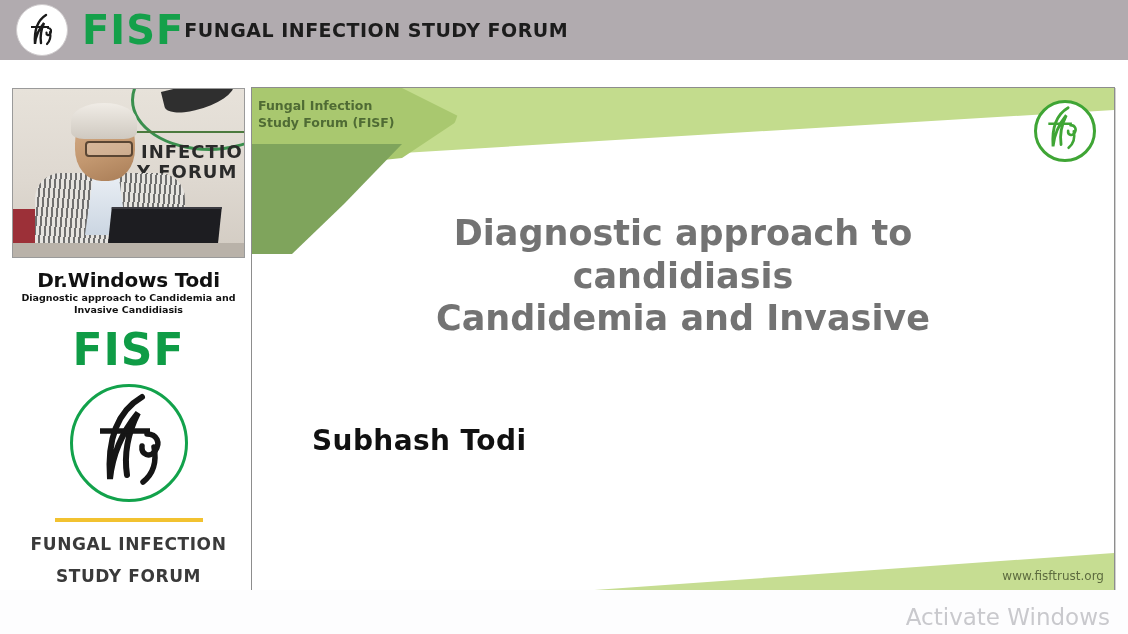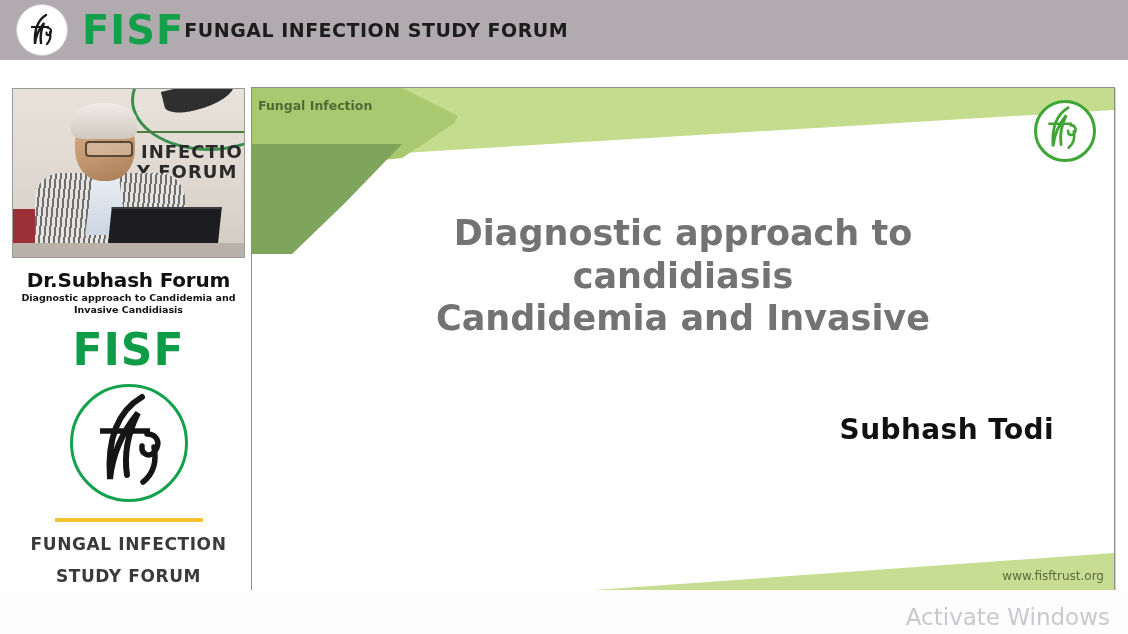--- a/index.html
+++ b/index.html
@@ -139,21 +139,21 @@
   #slide-logo{
     position:absolute;right:18px;top:12px;width:56px;height:56px;border-radius:50%;
     border:3px solid #3fa535;background:#fff;overflow:hidden;z-index:5;
   }
   #slide-title{
     position:absolute;left:60px;top:124px;width:742px;text-align:center;
     color:#737373;font-size:35px;font-weight:bold;line-height:1.22;
     font-family:"DejaVu Sans","Liberation Sans",sans-serif;
   }
   #slide-author{
-    position:absolute;left:60px;top:325px;width:742px;text-align:right;
+    position:absolute;left:60px;top:336px;width:742px;text-align:left;
     color:#111;font-size:28px;font-weight:bold;letter-spacing:.4px;
     font-family:"DejaVu Sans","Liberation Sans",sans-serif;
   }
   #wedge-bottom{
     position:absolute;left:0;bottom:0;width:862px;height:40px;background:#c6dd92;
     clip-path:polygon(862px 0,862px 40px,300px 40px);
   }
   #slide-url{
     position:absolute;right:10px;bottom:10px;color:#5d6b3f;font-size:12px;
     font-family:"DejaVu Sans","Liberation Sans",sans-serif;z-index:6;
@@ -195,21 +195,21 @@
       <div class="vid-txt" id="vid-txt2">Y FORUM</div>
       <div class="vid-red"></div>
       <div class="vid-body"></div>
       <div class="vid-shirt"></div>
       <div class="vid-head"></div>
       <div class="vid-hair"></div>
       <div class="vid-glass"></div>
       <div class="vid-laptop"></div>
       <div class="vid-table"></div>
     </div>
-    <div id="speaker-name">Dr.Subhash Forum</div>
+    <div id="speaker-name">Dr.Windows Todi</div>
     <div id="speaker-topic">Diagnostic approach to Candidemia and Invasive Candidiasis</div>
   </div>
 
   <div id="fisf-emblem">
     <div id="emblem-fisf">FISF</div>
     <div id="emblem-circle">
       <svg width="106" height="106" viewBox="0 0 106 106" aria-hidden="true">
         <path d="M66 10 C42 24 31 52 34 92 C36 72 44 48 62 26 C52 46 48 68 51 88" fill="none" stroke="#151515" stroke-width="6" stroke-linecap="round"></path>
         <path d="M24 44 L74 44" stroke="#151515" stroke-width="5.5"></path>
         <path d="M71 47 C81 47 85 56 79 64 C74 71 65 68 66 59" fill="none" stroke="#151515" stroke-width="5.5" stroke-linecap="round"></path>
@@ -221,20 +221,21 @@
     <div id="emblem-l2">STUDY FORUM</div>
   </div>
 
   <div id="slide">
     <div id="wedge-light"></div>
     <div id="wedge-mid"></div>
     <div id="wedge-dark"></div>
 
     <div id="slide-kicker">
       <div>Fungal Infection</div>
+      <div>Study Forum (FISF)</div>
     </div>
 
     <div id="slide-logo">
       <svg width="50" height="50" viewBox="0 0 106 106" aria-hidden="true">
         <path d="M66 10 C42 24 31 52 34 92 C36 72 44 48 62 26 C52 46 48 68 51 88" fill="none" stroke="#3fa535" stroke-width="6" stroke-linecap="round"></path>
         <path d="M24 44 L74 44" stroke="#3fa535" stroke-width="5.5"></path>
         <path d="M71 47 C81 47 85 56 79 64 C74 71 65 68 66 59" fill="none" stroke="#3fa535" stroke-width="5.5" stroke-linecap="round"></path>
         <path d="M78 60 C81 75 77 87 67 95" fill="none" stroke="#3fa535" stroke-width="5.5" stroke-linecap="round"></path>
       </svg>
     </div>

